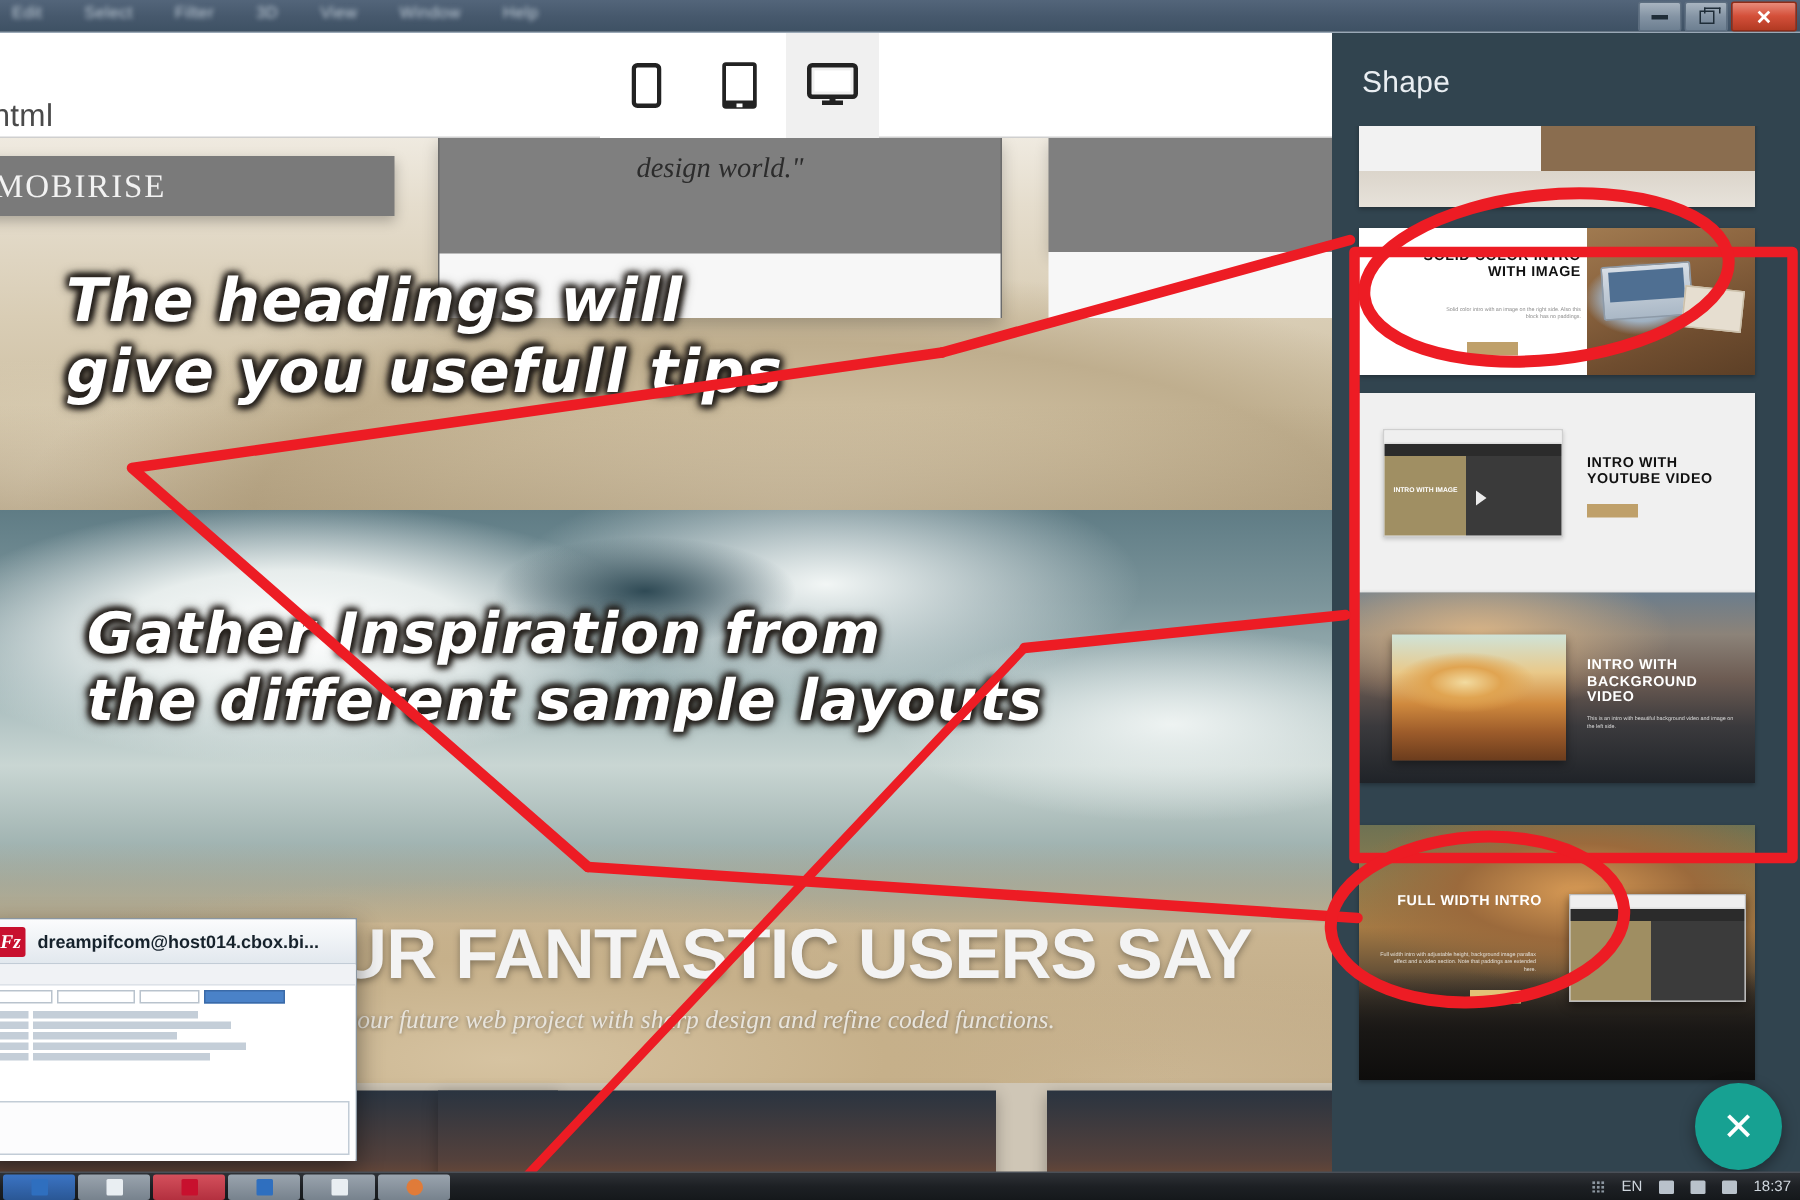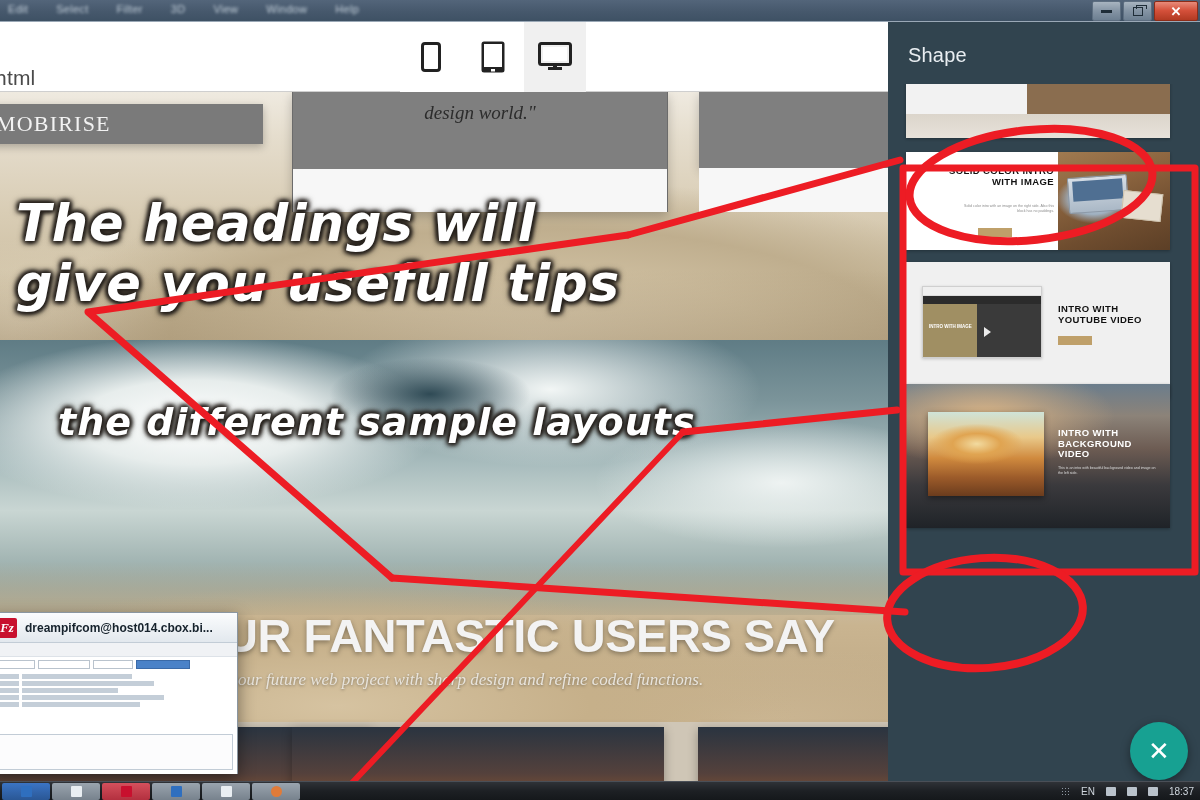--- a/index.html
+++ b/index.html
@@ -194,21 +194,21 @@
   .hand {
     position: absolute; color: #ffffff;
     font-family: "DejaVu Sans", sans-serif;
     font-style: italic; font-weight: bold;
     letter-spacing: 1px; line-height: 1.18;
     text-shadow:
       0 0 5px rgba(40,35,30,.95), 0 0 9px rgba(40,35,30,.9),
       2px 2px 4px rgba(30,25,22,.95), -2px 2px 4px rgba(30,25,22,.8),
       2px -2px 4px rgba(30,25,22,.8), -2px -2px 4px rgba(30,25,22,.8);
   }
-  #ann1 { left: 16px; top: 178px; font-size: 51px; margin-top: 16px; }
+  #ann1 { left: 44px; top: 178px; font-size: 40px; }
   #ann2 { left: 58px; top: 400px; font-size: 38px; }
 
   
   .marker { position: absolute; left: 0; top: 0; width: 1200px; height: 800px;
             pointer-events: none; }
 
   
   .blocks-panel {
     position: absolute; right: 0; top: 22px; width: 312px; height: 760px;
     background: #31444f;
@@ -282,21 +282,21 @@
   #thumb2 .play {
     position:absolute; left:52%; top:44%; width:0;height:0;
     border-left:7px solid rgba(255,255,255,.9);
     border-top:5px solid transparent; border-bottom:5px solid transparent;
   }
   #thumb2 .htxt { position:absolute; left:6px; top:20px; font-size:4.5px; color:#fff; font-weight:bold;}
   #thumb2 .tt { left: 152px; top: 42px; font-size: 9.5px; color:#111; width: 110px; }
   #thumb2 .tbtn { left: 152px; top: 74px; }
 
   
-  #thumb3 { top: 300px; height: 144px;
+  #thumb3 { top: 311px; height: 127px;
     background:
       radial-gradient(ellipse 180px 70px at 30% 22%, #d8b487 0%, rgba(0,0,0,0) 72%),
       linear-gradient(180deg,#6b7d8c 0%,#8c8379 22%,#6d5c53 45%,#3b3a3d 70%,#1f2328 100%);
   }
   #thumb3 .inner {
     position: absolute; left: 22px; top: 28px; width: 116px; height: 84px;
     background:
       radial-gradient(ellipse 60px 26px at 42% 38%, #f2dba0 0%, #e0a451 40%, rgba(0,0,0,0) 78%),
       linear-gradient(180deg,#cfe3d8 0%,#e9c98a 30%,#d08a3e 55%,#9c5b2a 78%,#6b3c1d 100%);
     box-shadow: 0 2px 6px rgba(0,0,0,.45);
@@ -498,20 +498,21 @@
       </div>
       <div class="fz-pane"></div>
     </div>
   </div>
 
   <div class="hand" id="ann1">
     <div>The headings will</div>
     <div>give you usefull tips</div>
   </div>
   <div class="hand" id="ann2">
+    <div>Gather Inspiration from</div>
     <div>the different sample layouts</div>
   </div>
 
   <div class="blocks-panel">
     <div class="blocks-title">Shape</div>
 
     <div class="blocks-list">
 
       <div class="thumb" id="thumb0">
         <div class="half"></div>
@@ -542,20 +543,31 @@
         <div class="tt">INTRO WITH YOUTUBE VIDEO</div>
         <div class="tbtn"></div>
       </div>
 
       <div class="thumb" id="thumb3">
         <div class="inner"></div>
         <div class="tt">INTRO WITH BACKGROUND VIDEO</div>
         <div class="tsub">This is an intro with beautiful background video and image on the left side.</div>
       </div>
 
+      <div class="thumb" id="thumb4">
+        <div class="mount"></div>
+        <div class="browser">
+          <div class="bbar"></div>
+          <div class="bnav"></div>
+          <div class="bhero"></div>
+        </div>
+        <div class="tt">FULL WIDTH INTRO</div>
+        <div class="tsub">Full width intro with adjustable height, background image parallax effect and a video section. Note that paddings are extended here.</div>
+        <div class="tbtn"></div>
+      </div>
 
     </div>
 
     <div class="section-label">Sliders &amp; Galleries</div>
     <div class="close-fab">✕</div>
   </div>
 
   <svg class="marker" viewBox="0 0 1200 800">
     <g fill="none" stroke="#ed1c24" stroke-width="7" stroke-linecap="round" stroke-linejoin="round">
 

